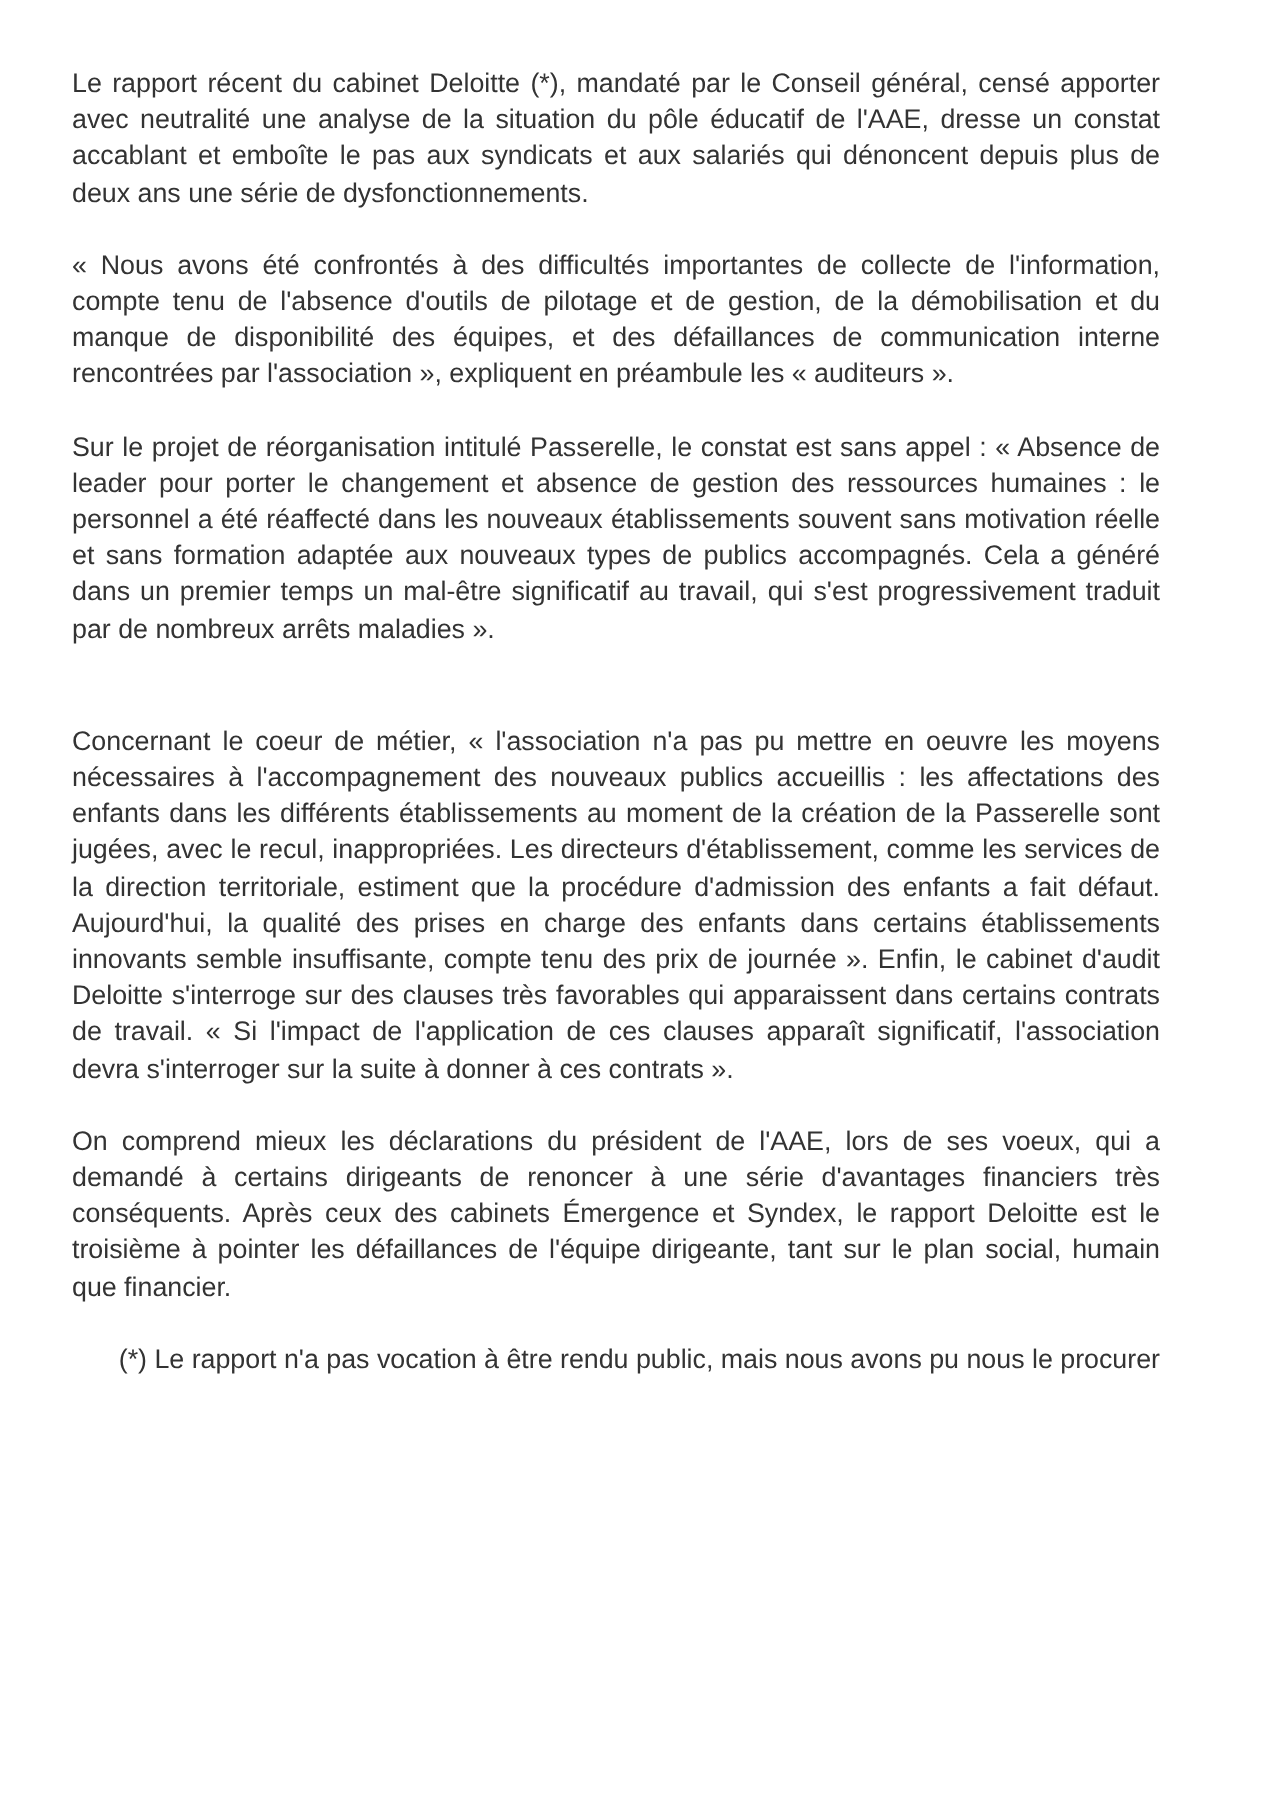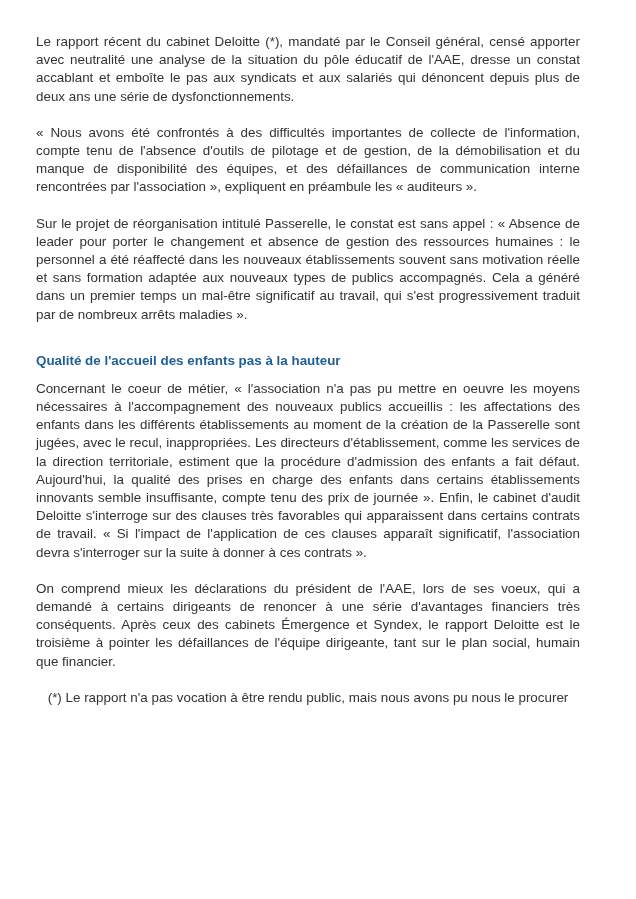--- a/index.html
+++ b/index.html
@@ -17,33 +17,32 @@
   .para { margin: 0; text-align: justify; }
   .gap { height: 18px; }
   .gap-small { height: 10px; }
   .heading {
     margin: 0;
     font-weight: bold;
     color: #1f5f93;
     font-size: 13.4px;
     line-height: 18px;
   }
-  .footnote { margin: 0; text-align: center; }
+  .footnote { margin: 0; text-align: right; }
 </style>
 </head>
 <body>
 
 <div class="page">
   <p class="para">Le rapport récent du cabinet Deloitte (*), mandaté par le Conseil général, censé apporter avec neutralité une analyse de la situation du pôle éducatif de l'AAE, dresse un constat accablant et emboîte le pas aux syndicats et aux salariés qui dénoncent depuis plus de deux ans une série de dysfonctionnements.</p>
   <div class="gap"></div>
   <p class="para">« Nous avons été confrontés à des difficultés importantes de collecte de l'information, compte tenu de l'absence d'outils de pilotage et de gestion, de la démobilisation et du manque de disponibilité des équipes, et des défaillances de communication interne rencontrées par l'association  », expliquent en préambule les « auditeurs ».</p>
   <div class="gap"></div>
   <p class="para">Sur le projet de réorganisation intitulé Passerelle, le constat est sans appel : « Absence de leader pour porter le changement et absence de gestion des ressources humaines : le personnel a été réaffecté dans les nouveaux établissements souvent sans motivation réelle et sans formation adaptée aux nouveaux types de publics accompagnés. Cela a généré dans un premier temps un mal-être significatif au travail, qui s'est progressivement traduit par de nombreux arrêts maladies ».</p>
   <div class="gap"></div>
   <div class="gap-small"></div>
-  <h2 class="heading">Qualité de l'accueil des enfants pas à la hauteur</h2>
   <div class="gap-small"></div>
   <p class="para">Concernant le coeur de métier, « l'association n'a pas pu mettre en oeuvre les moyens nécessaires à l'accompagnement des nouveaux publics accueillis : les affectations des enfants dans les différents établissements au moment de la création de la Passerelle sont jugées, avec le recul, inappropriées. Les directeurs d'établissement, comme les services de la direction territoriale, estiment que la procédure d'admission des enfants a fait défaut. Aujourd'hui, la qualité des prises en charge des enfants dans certains établissements innovants semble insuffisante, compte tenu des prix de journée ». Enfin, le cabinet d'audit Deloitte s'interroge sur des clauses très favorables qui apparaissent dans certains contrats de travail. «  Si l'impact de l'application de ces clauses apparaît significatif, l'association devra s'interroger sur la suite à donner à ces contrats  ».</p>
   <div class="gap"></div>
   <p class="para">On comprend mieux les déclarations du président de l'AAE, lors de ses voeux, qui a demandé à certains dirigeants de renoncer à une série d'avantages financiers très conséquents. Après ceux des cabinets Émergence et Syndex, le rapport Deloitte est le troisième à pointer les défaillances de l'équipe dirigeante, tant sur le plan social, humain que financier.</p>
   <div class="gap"></div>
   <p class="footnote">(*) Le rapport n'a pas vocation à être rendu public, mais nous avons pu nous le procurer</p>
 </div>
 
 </body></html>

